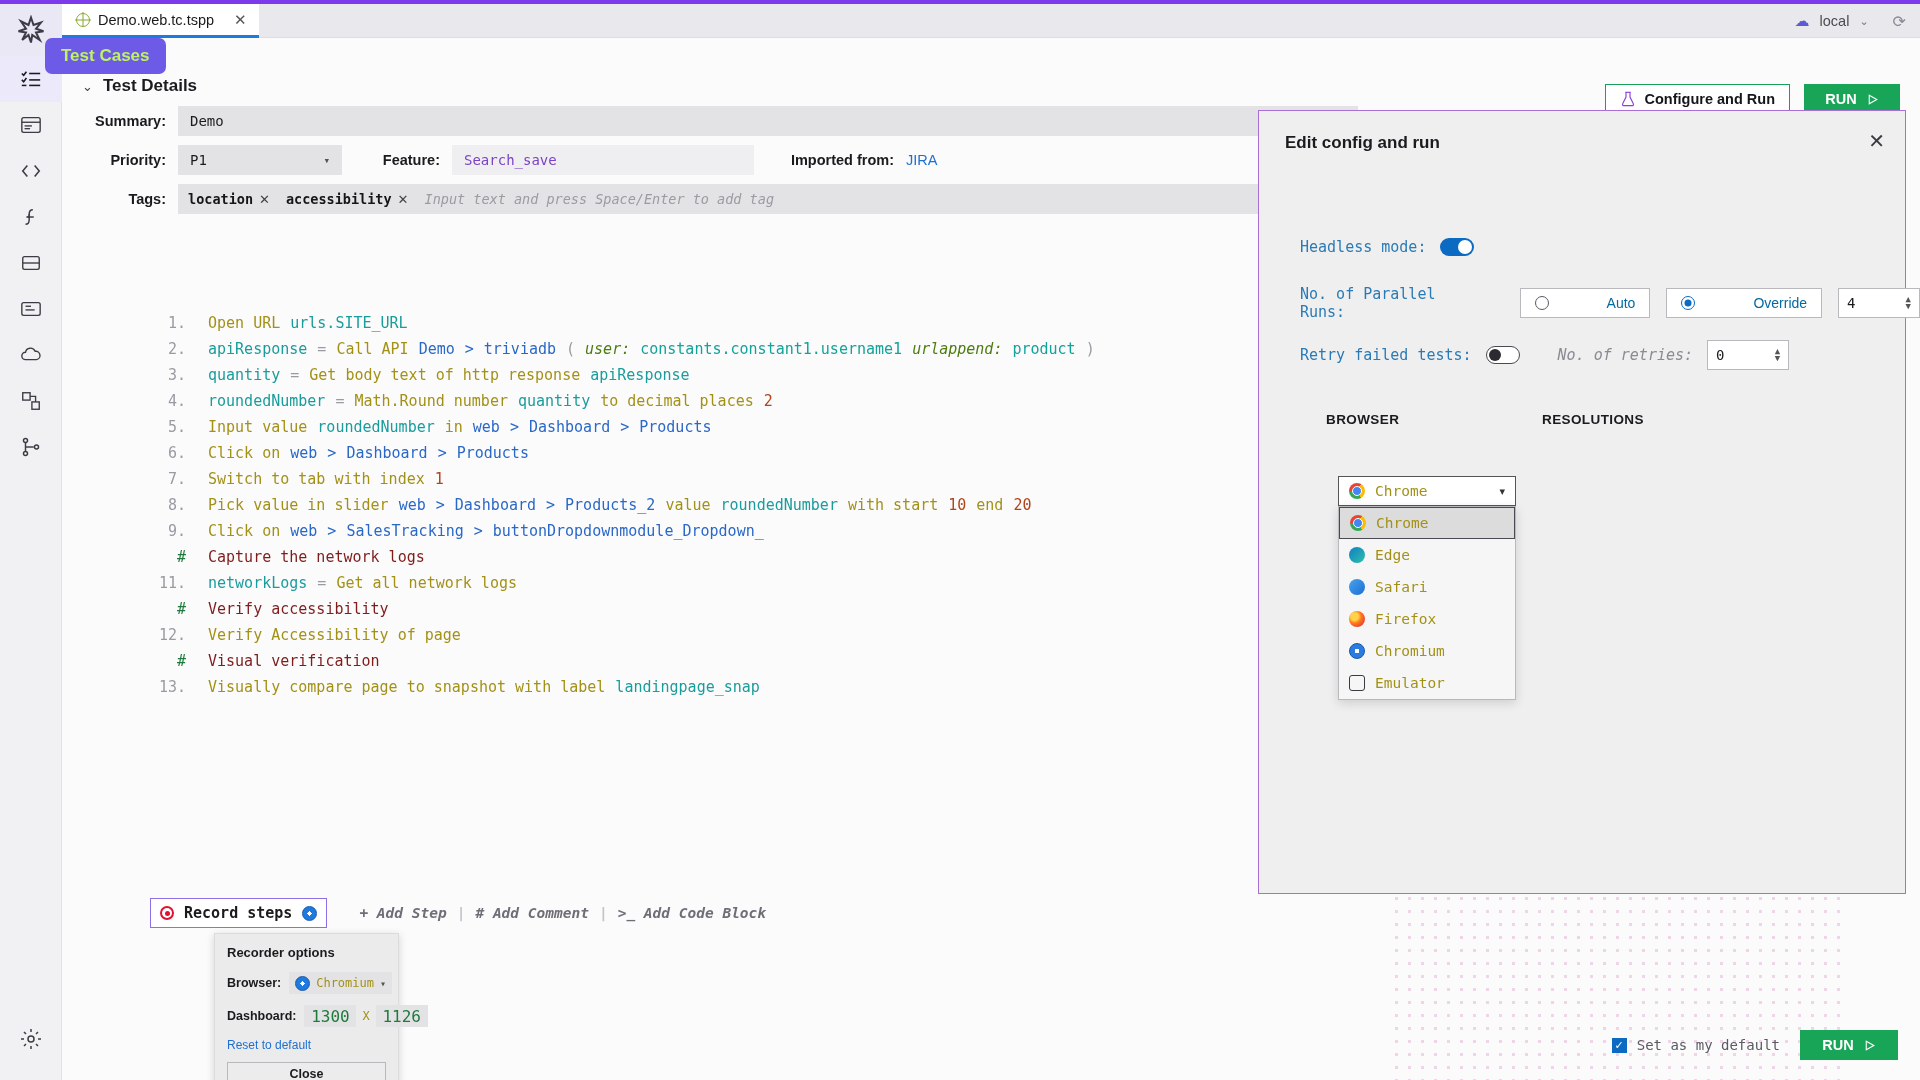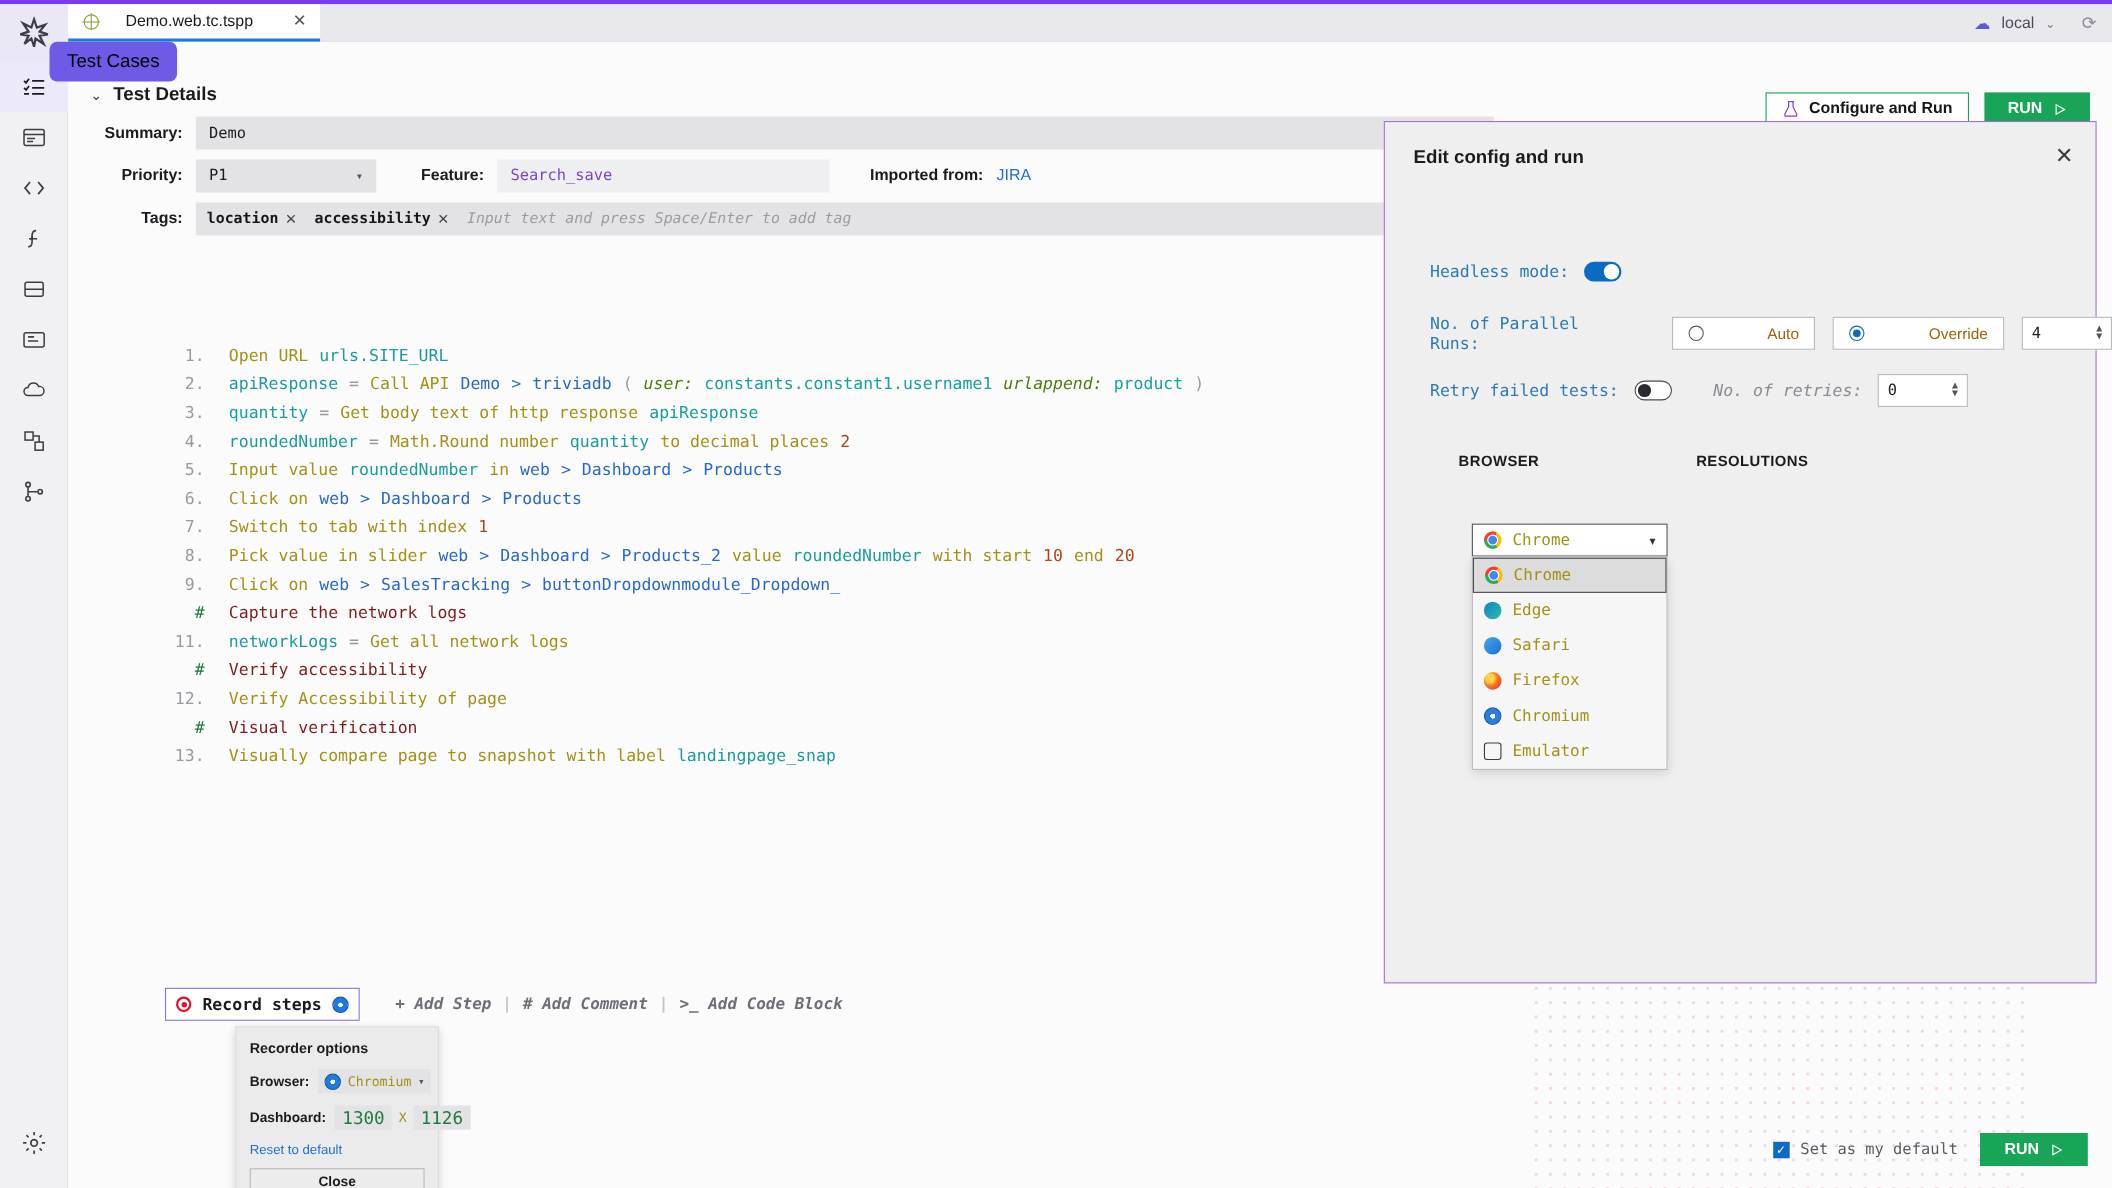--- a/index.html
+++ b/index.html
@@ -34,21 +34,21 @@
   .rail-ico.active { background: #ece9fb; }
   .rail-spacer { flex: 1; }
 
   
   .tabbar {
     position: absolute; left: 62px; top: 4px; width: 1858px; height: 34px;
     background: #e9e9ed; border-bottom: 1px solid #dededf;
   }
   .tab {
     position: absolute; left: 0; top: 0; height: 34px;
-    display: flex; align-items: center; gap: 24px;
+    display: flex; align-items: center; gap: 8px;
     padding: 0 12px 0 14px; background: #ffffff;
     border-bottom: 3px solid #1f7ae0;
     font-size: 14.5px; color: #1a1a1a;
     cursor: pointer;
   }
   .tab .globe {
     width: 14px; height: 14px; border-radius: 50%;
     border: 1.6px solid #8aa832; position: relative; flex: none;
   }
   .tab .globe::before {
@@ -65,21 +65,21 @@
     position: absolute; right: 14px; top: 0; height: 34px;
     display: flex; align-items: center; gap: 10px; font-size: 14.5px; color: #4a4a52;
   }
   .env-right .cloud { color: #5b5bd6; font-size: 15px; }
   .env-right .chev { font-size: 11px; color: #777; }
   .env-right .refresh { color: #8a8a95; font-size: 16px; margin-left: 14px; }
 
   
   .tc-pill {
     position: absolute; left: 45px; top: 38px;
-    background: #6d5ae6; color: #000000; font-size: 17px; font-weight: 400;
+    background: #6d5ae6; color: #bef264; font-size: 17px; font-weight: 700;
     padding: 8px 16px; border-radius: 7px; cursor: pointer; z-index: 6;
   }
 
   
   .main {
     position: absolute; left: 62px; top: 38px; right: 0; bottom: 0;
     background: #fbfbfc;
   }
 
   .details-hdr {
@@ -272,21 +272,21 @@
   .radio-wrap {
     background: #fff; border: 1px solid #b9b9bd; height: 30px;
     display: flex; align-items: center; padding: 0 14px; gap: 10px; cursor: pointer;
   }
   .rd { width: 14px; height: 14px; border-radius: 50%; border: 1.6px solid #5a5a62; flex: none; position: relative; }
   .rd.on { border-color: #0b6bc2; }
   .rd.on::after {
     content: ""; position: absolute; left: 50%; top: 50%; width: 7px; height: 7px;
     border-radius: 50%; background: #0b6bc2; transform: translate(-50%, -50%);
   }
-  .rlbl { font-size: 14px; color: #a16207; margin-left: 48px; }
+  .rlbl { font-size: 14px; color: #0369a1; margin-left: 48px; }
 
   .spinner {
     background: #fff; border: 1px solid #b9b9bd; height: 30px; width: 84px;
     display: flex; align-items: center; padding: 0 8px;
     font-family: "DejaVu Sans Mono", monospace; font-size: 14px; color: #1b1b1f;
   }
   .spinner .sv { margin-left: auto; display: flex; flex-direction: column; line-height: 7px; color: #555; font-size: 9px; }
 
   .bh {
     position: absolute; font-size: 13.5px; font-weight: 700; color: #1b1b1f; letter-spacing: .4px;

